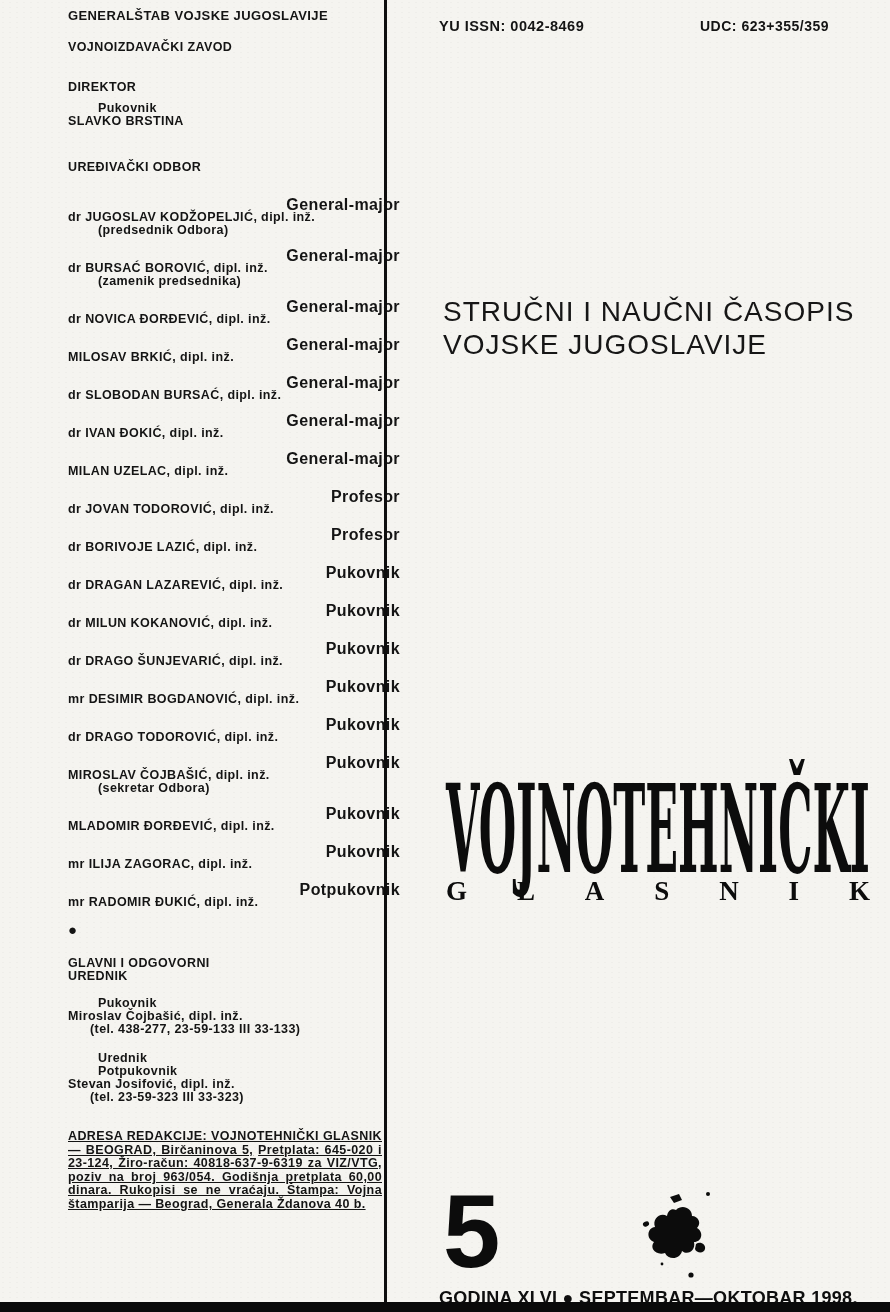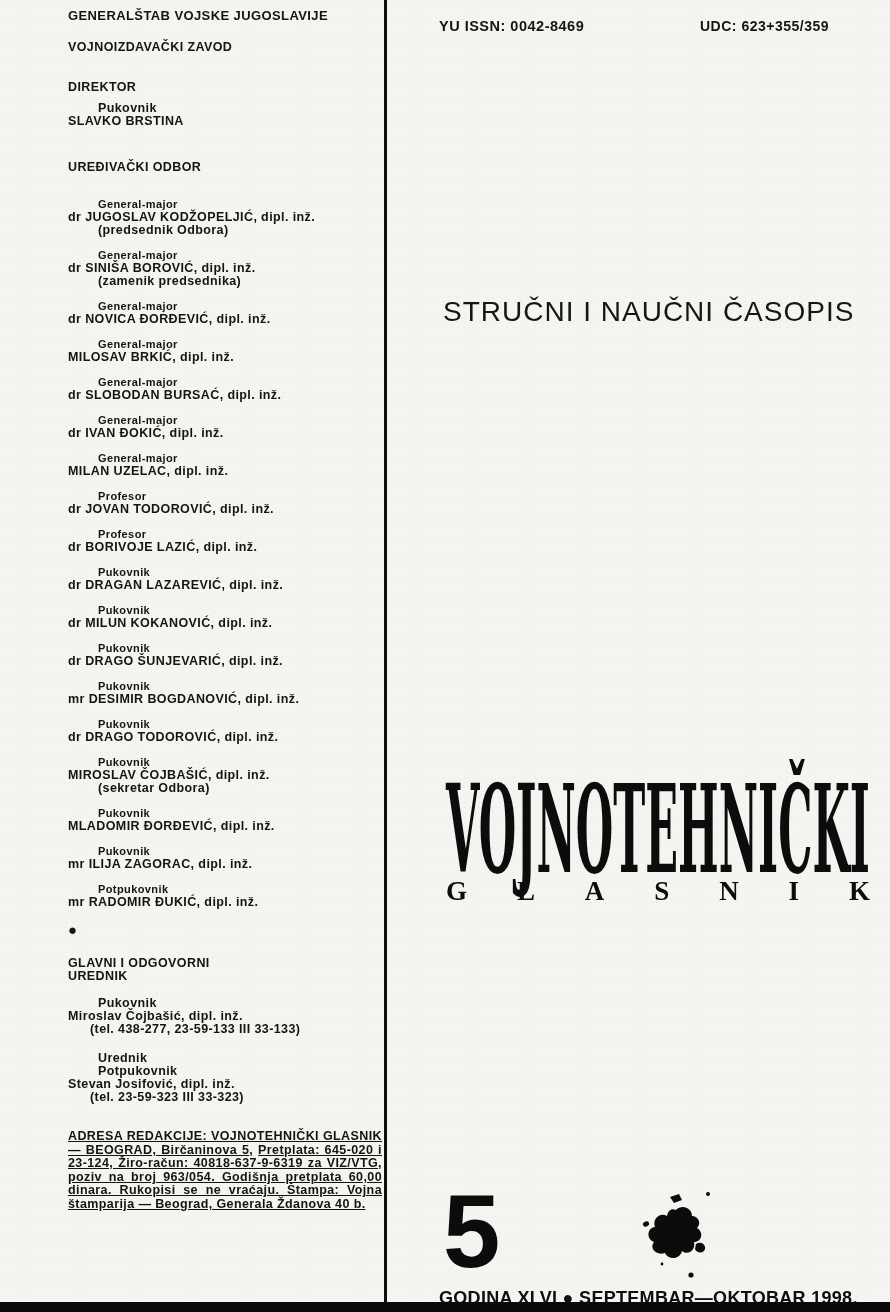--- a/index.html
+++ b/index.html
@@ -34,21 +34,21 @@
     margin-left: 24px;
   }
   .org       { font-size: 13px; margin-bottom: 19px; }
   .publisher { margin-bottom: 27px; }
   .dir-head  { margin-bottom: 8px; }
   .indent    { padding-left: 30px; }
   .dir-block { margin-bottom: 33px; }
   .board-head{ margin-bottom: 24px; }
 
   .entry { margin-bottom: 12px; }
-  .entry .rank { padding-left: 30px; font-size: 11px; }
+  .entry .rank { padding-left: 30px; font-size: 16px; text-align: right; }
   .entry .role { padding-left: 30px; }
 
   .sep-bullet { font-size: 15px; line-height: 14px; margin: 14px 0 20px 0; }
 
   .ed-heading { margin-bottom: 14px; }
   .ed-block   { margin-bottom: 16px; }
   .ed-block .tel { padding-left: 22px; }
 
   .sec-block  { margin-top: 10px; margin-bottom: 0; }
 
@@ -115,21 +115,21 @@
     <div class="board-head">UREĐIVAČKI ODBOR</div>
 
     <div id="board-list">
         <div class="entry">
           <div class="rank">General-major</div>
           <div class="name">dr JUGOSLAV KODŽOPELJIĆ, dipl. inž.</div>
           <div class="role">(predsednik Odbora)</div>
         </div>
         <div class="entry">
           <div class="rank">General-major</div>
-          <div class="name">dr SINIŠA BOROVIĆ, dipl. inž.</div>
+          <div class="name">dr BURSAĆ BOROVIĆ, dipl. inž.</div>
           <div class="role">(zamenik predsednika)</div>
         </div>
         <div class="entry">
           <div class="rank">General-major</div>
           <div class="name">dr NOVICA ĐORĐEVIĆ, dipl. inž.</div>
         </div>
         <div class="entry">
           <div class="rank">General-major</div>
           <div class="name">MILOSAV BRKIĆ, dipl. inž.</div>
         </div>
@@ -218,20 +218,21 @@
 
   <div class="divider"></div>
 
   <div class="right-col">
 
     <div class="issn">YU ISSN: 0042-8469</div>
     <div class="udc">UDC: 623+355/359</div>
 
     <div class="subtitle">
       <div>STRUČNI I NAUČNI ČASOPIS</div>
+      <div>VOJSKE JUGOSLAVIJE</div>
     </div>
 
     <svg class="masthead-svg" width="428" height="104">
       <text x="0" y="98" font-family="DejaVu Serif, serif" font-weight="bold" font-size="121" textLength="424" lengthAdjust="spacingAndGlyphs">VOJNOTEHNIČKI</text>
     </svg>
 
     <div class="glasnik-row" id="glasnik-row">
         <span>G</span>
         <span>L</span>
         <span>A</span>

